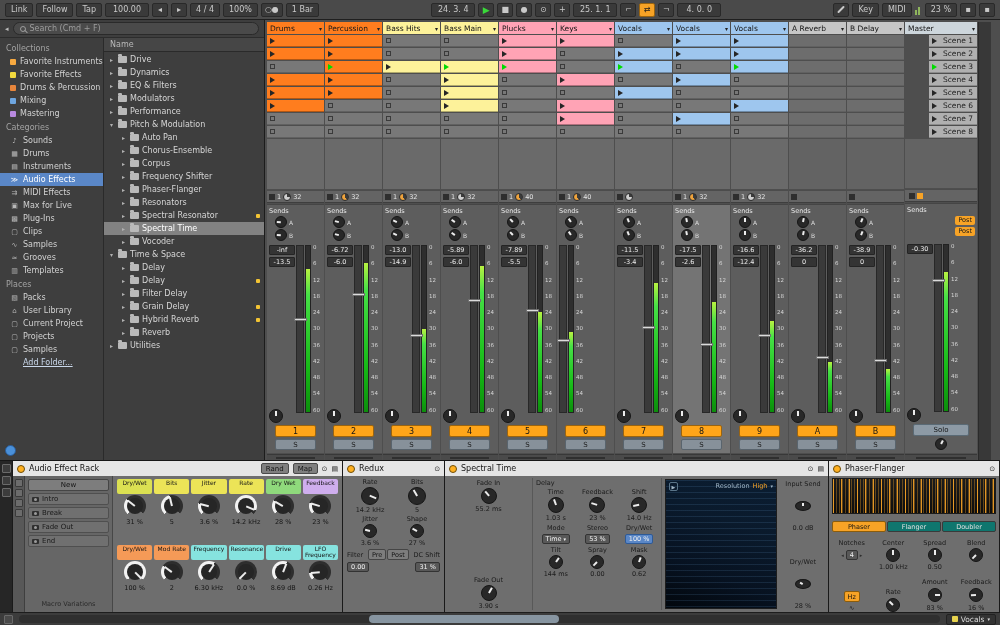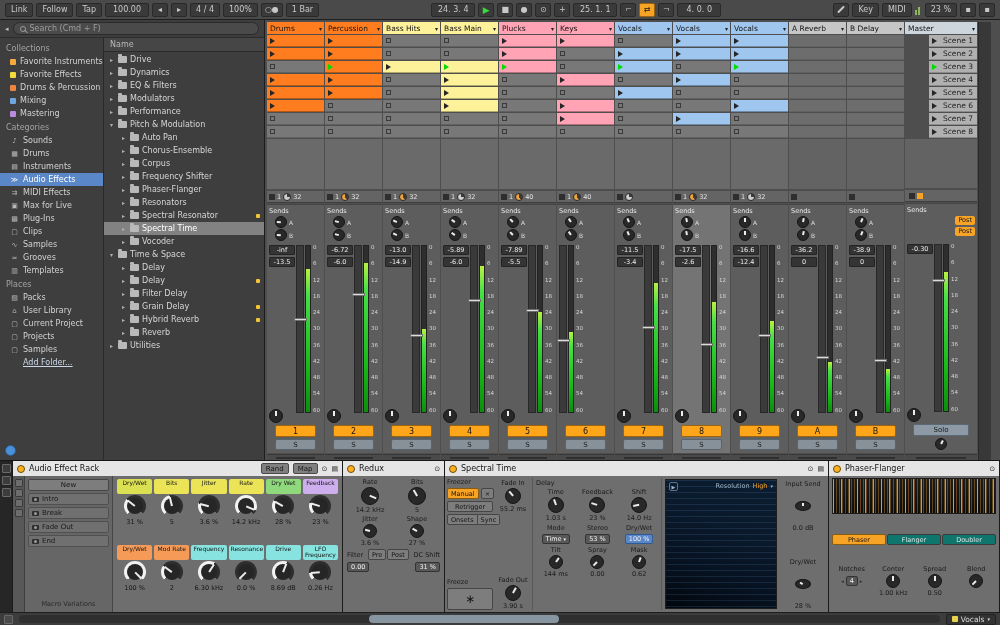--- a/index.html
+++ b/index.html
@@ -170,21 +170,21 @@
   repeating-linear-gradient(180deg,rgba(110,170,225,.14) 0 1px,rgba(0,0,0,0) 1px 6px),
   linear-gradient(200deg,#0b1d31 0%,#0a1a2c 35%,#071221 70%,#02070d 100%);min-width:90px;}
 .spec-res{position:absolute;top:2px;right:3px;font-size:6.5px;color:#9fb4c4;display:flex;gap:3px;align-items:center;}
 .spec-res .res-hl{color:#f7a326;}
 .spec-play{position:absolute;top:2px;left:3px;width:9px;height:9px;border:1px solid #5a7488;border-radius:2px;color:#9fb4c4;font-size:5px;display:flex;align-items:center;justify-content:center;}
 .io-col{width:46px;flex:0 0 46px;display:flex;flex-direction:column;align-items:center;gap:13px;padding-top:2px;}
 .io-sp{flex:1;}
 
 
 #phaser{flex:1;}
-.ph-body{flex-direction:column;padding:2px 3px;gap:20px;}
+.ph-body{flex-direction:column;padding:2px 3px;gap:7px;}
 .ph-viz{height:36px;flex:0 0 36px;background:
   repeating-linear-gradient(90deg,rgba(247,163,38,.9) 0 1px,rgba(0,0,0,0) 1px 8px),
   repeating-linear-gradient(90deg,rgba(247,163,38,.35) 0 1px,rgba(0,0,0,0) 1px 3px),
   linear-gradient(180deg,#1c1c1c,#0d0d0d);border:1px solid #1b1b1b;}
 .ph-tabs{display:flex;gap:1px;}
 .ptab{flex:1;background:#0f766e;border:1px solid #3a3a3a;color:#e0e0e0;font-size:6.5px;height:11px;line-height:10px;text-align:center;border-radius:2px;}
 .ptab.on{background:#f7a326;color:#151515;border-color:#8a5c0d;}
 .ph-params{display:grid;grid-template-columns:1fr 1fr 1fr 1fr;gap:1px 2px;justify-items:center;align-items:center;}
 .ph-bottom{display:grid;grid-template-columns:1fr 1fr 1fr 1fr;gap:1px 2px;justify-items:center;align-items:end;}
 .hz-col{display:flex;flex-direction:column;gap:2px;align-items:center;}
@@ -1691,35 +1691,20 @@
     <div class="device" id="spectral">
       <div class="dev-title">
         <span class="pwr"></span>
         <span class="dev-name">Spectral Time</span>
         <span class="dtb-sp"></span>
         <span class="dtb-ico">⊙</span>
         <span class="dtb-ico">▤</span>
       </div>
       <div class="dev-body spec-body">
         <div class="frz-col">
-          <div class="frz-btns">
-            <span class="p-label" style="text-align:left">Freezer</span>
-            <span class="frz-row">
-              <span class="dbtn on" style="flex:1">Manual</span>
-              <span class="dbtn">×</span>
-            </span>
-            <span class="dbtn">Retrigger</span>
-            <span class="seg">
-              <span class="dbtn">Onsets</span>
-              <span class="dbtn">Sync</span>
-            </span>
-            <span style="flex:1"></span>
-            <span class="p-label" style="text-align:left">Freeze</span>
-            <span class="freeze-btn">∗</span>
-          </div>
           <div class="frz-knobs">
             <span class="p-label">Fade In</span>
             <span class="knob k16" style="--rot:-40deg">
                 <i></i>
               </span>
             <span class="p-val">55.2 ms</span>
             <span style="flex:1"></span>
             <span class="p-label">Fade Out</span>
             <span class="knob k16" style="--rot:30deg">
                 <i></i>

